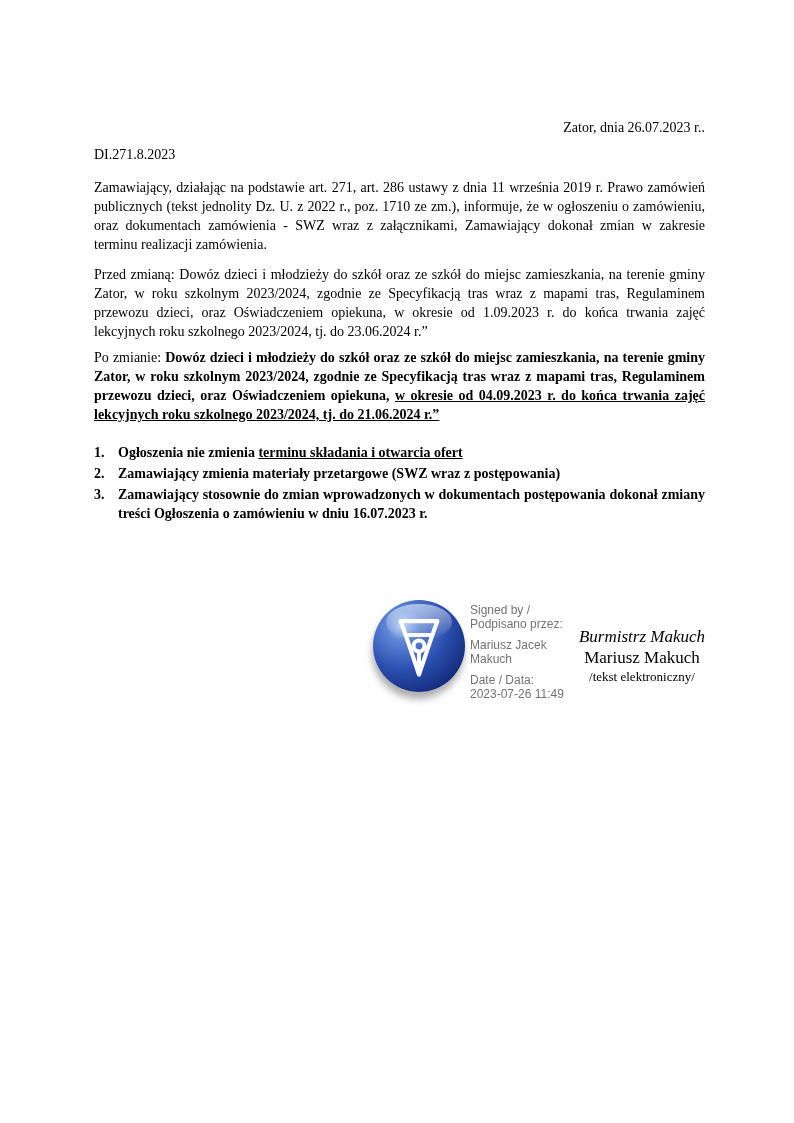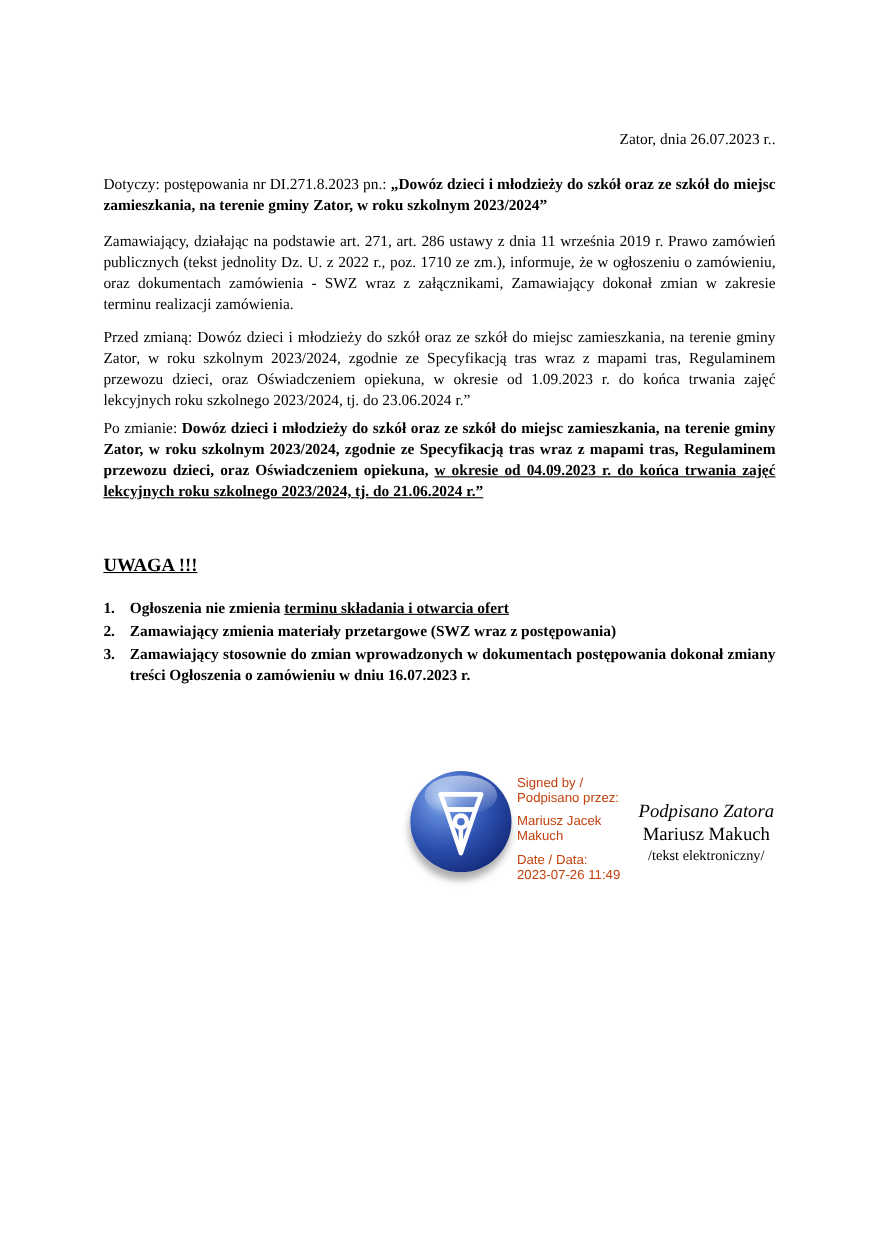--- a/index.html
+++ b/index.html
@@ -66,21 +66,21 @@
     pointer-events: none;
   }
   .badge svg { position: absolute; left: 0; top: 0; }
   .sig-col1 {
     width: 104px;
     margin-left: 5px;
     padding-top: 3px;
     font-family: "Liberation Sans", "DejaVu Sans", sans-serif;
     font-size: 12px;
     line-height: 14px;
-    color: #c2410c;
+    color: #737373;
   }
   .preline { white-space: pre-line; }
   .sig-name { margin-top: 7px; }
   .sig-date { margin-top: 7px; }
   .nowrap { white-space: nowrap; }
   .sig-col2 {
     margin-left: 10px;
     padding-top: 26px;
     width: 132px;
     text-align: center;
@@ -89,30 +89,29 @@
   .sig-display-name { font-size: 17px; line-height: 22px; white-space: nowrap; }
   .sig-note { font-size: 13px; line-height: 16px; white-space: nowrap; }
 </style>
 </head>
 <body>
 
 <div class="page">
 
   <p class="date-line">Zator, dnia 26.07.2023 r..</p>
 
+  <p class="ref">DI.271.8.2023</p>
 
-  <p class="para subject"><span>Dotyczy: postępowania nr DI.271.8.2023 pn.: </span><b>„Dowóz dzieci i młodzieży do szkół oraz ze szkół do miejsc zamieszkania, na terenie gminy Zator, w roku szkolnym 2023/2024”</b></p>
 
   <p class="para mt14">Zamawiający, działając na podstawie art. 271, art. 286 ustawy z dnia 11 września 2019 r. Prawo zamówień publicznych (tekst jednolity Dz. U. z 2022 r., poz. 1710 ze zm.), informuje, że w ogłoszeniu o zamówieniu, oraz dokumentach zamówienia - SWZ wraz z załącznikami, Zamawiający dokonał zmian w zakresie terminu realizacji zamówienia.</p>
 
   <p class="para mt11"><span>Przed zmianą: </span><span>Dowóz dzieci i młodzieży do szkół oraz ze szkół do miejsc zamieszkania, na terenie gminy Zator, w roku szkolnym 2023/2024, zgodnie ze Specyfikacją tras wraz z mapami tras, Regulaminem przewozu dzieci, oraz Oświadczeniem opiekuna, w okresie od 1.09.2023 r. do końca trwania zajęć lekcyjnych roku szkolnego 2023/2024, tj. do 23.06.2024 r.”</span></p>
 
   <p class="para mt7"><span>Po zmianie: </span><b>Dowóz dzieci i młodzieży do szkół oraz ze szkół do miejsc zamieszkania, na terenie gminy Zator, w roku szkolnym 2023/2024, zgodnie ze Specyfikacją tras wraz z mapami tras, Regulaminem przewozu dzieci, oraz Oświadczeniem opiekuna, </b><b class="ul">w okresie od 04.09.2023 r. do końca trwania zajęć lekcyjnych roku szkolnego 2023/2024, tj. do 21.06.2024 r.”</b></p>
 
-  <h2 class="uwaga">UWAGA !!!</h2>
 
   <div class="notice-list">
     <div class="notice-item">
       <span class="notice-num">1.</span>
       <span class="notice-text"><span>Ogłoszenia nie zmienia </span><span class="ul">terminu składania i otwarcia ofert</span></span>
     </div>
     <div class="notice-item">
       <span class="notice-num">2.</span>
       <span class="notice-text">Zamawiający zmienia materiały przetargowe (SWZ wraz z postępowania)</span>
     </div>
@@ -142,20 +141,20 @@
 Podpisano przez:</div>
       <div class="preline sig-name">Mariusz Jacek
 Makuch</div>
       <div class="sig-date">
         <div>Date / Data:</div>
         <div class="nowrap">2023-07-26 11:49</div>
       </div>
     </div>
 
     <div class="sig-col2">
-      <div class="sig-role">Podpisano Zatora</div>
+      <div class="sig-role">Burmistrz Makuch</div>
       <div class="sig-display-name">Mariusz Makuch</div>
       <div class="sig-note">/tekst elektroniczny/</div>
     </div>
 
   </div>
 
 </div>
 
 </body></html>

